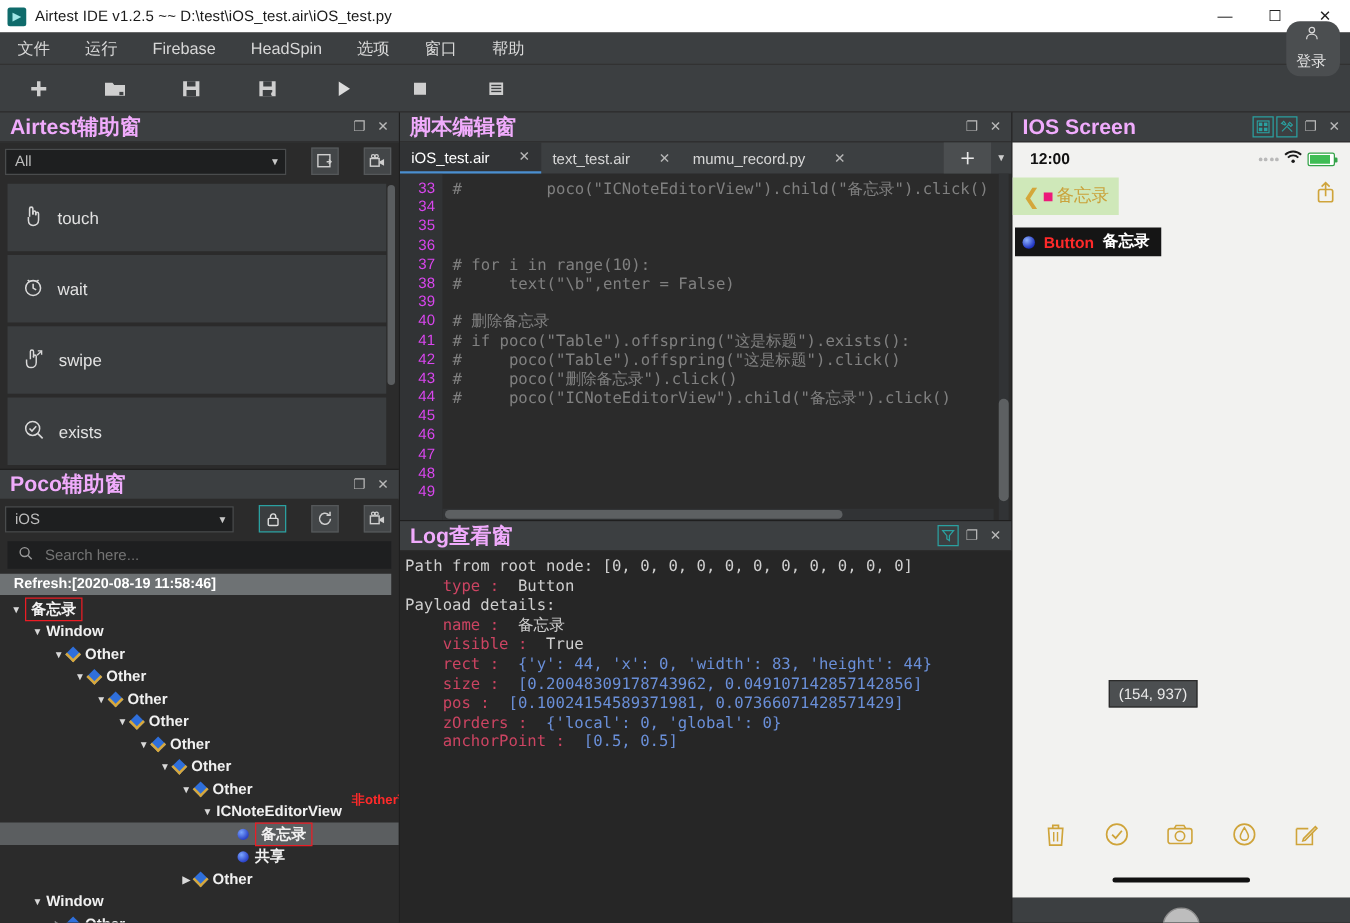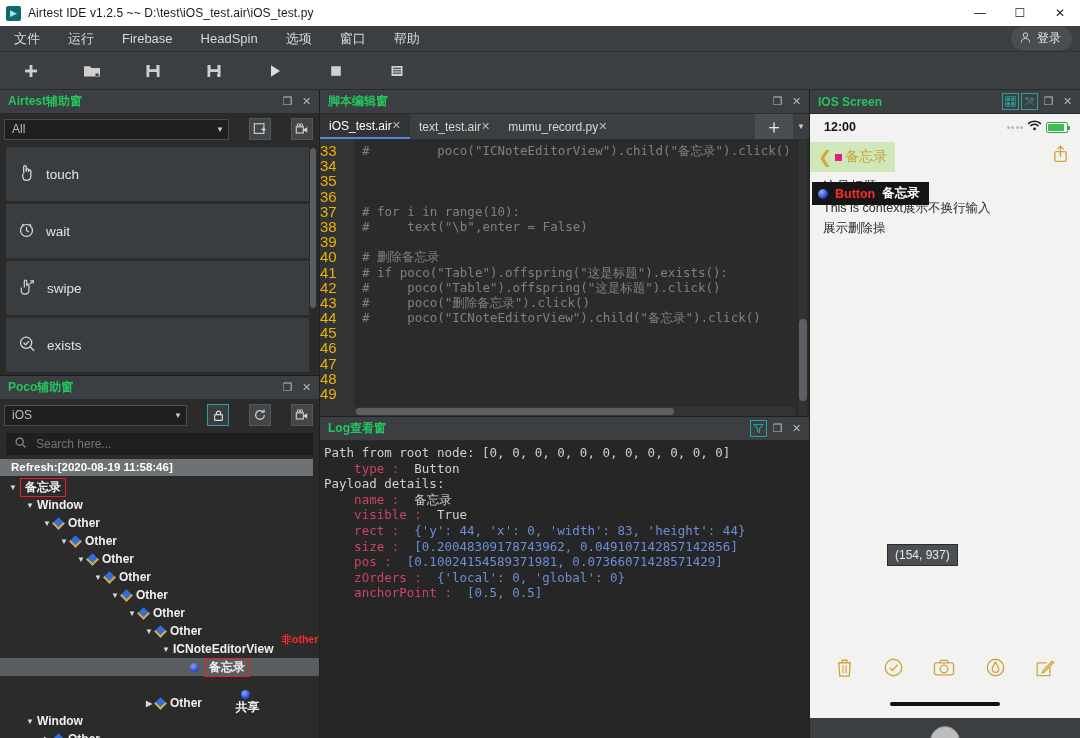--- a/index.html
+++ b/index.html
@@ -41,21 +41,21 @@
     border-bottom:1px solid #323232;
     position:relative;
   }
   #menubar .mi {
     padding:4px 14px; font-size:13px; color:#d8d8d8; cursor:default;
   }
   #login-btn {
     margin-left:auto; margin-right:8px;
     display:flex; align-items:center; gap:5px;
     background:#4b4e50; border-radius:11px;
-    padding:3px 11px 3px 8px; font-size:12px; color:#e4e4e4;
+    padding:3px 11px 3px 8px; font-size:12px; color:#e4e4e4;flex-direction:column;
   }
 
   
   #toolbar {
     height:38px; background:#3c3f41; display:flex; align-items:center;
     border-bottom:1px solid #2b2b2b;
   }
   #toolbar .tb {
     width:61px; height:38px; display:flex; align-items:center; justify-content:center;
     color:#cfcfcf;
@@ -65,21 +65,21 @@
   
   #main { display:flex; height:674px; }
 
   
   .panel { display:flex; flex-direction:column; background:#2b2b2b; }
   .panel-head {
     height:24px; flex:0 0 24px; display:flex; align-items:center;
     background:#3c3f41; padding:0 4px 0 8px;
     border-bottom:1px solid #2b2b2b;
   }
-  .panel-title { font-weight:bold; font-size:12px; color:#22c55e; }
+  .panel-title { font-weight:bold; font-size:17px; color:#f0abfc; }
   .head-icons { margin-left:auto; display:flex; align-items:center; gap:2px; }
   .hicon {
     width:17px; height:17px; display:flex; align-items:center; justify-content:center;
     color:#b9b9b9; font-size:11px;
   }
   .hicon.boxed { border:1px solid #2aa0a0; }
 
   
   #left { width:320px; flex:0 0 320px; border-right:1px solid #1f1f1f;
           display:flex; flex-direction:column; }
@@ -143,40 +143,40 @@
 
   
   #center { flex:1 1 auto; display:flex; flex-direction:column; border-right:1px solid #1f1f1f; }
   #editor-panel { height:327px; flex:0 0 327px; display:flex; flex-direction:column;
                   border-bottom:1px solid #1f1f1f; }
   #tabbar {
     height:25px; flex:0 0 25px; background:#3c3f41; display:flex; align-items:stretch;
     position:relative;
   }
   .etab {
-    display:flex; align-items:center; gap:0; padding:0 9px;
+    display:flex; align-items:center; gap:23px; padding:0 9px;
     font-size:12px; color:#d7d7d7; position:relative;
   }
   .etab.active { color:#ffffff; border-bottom:2px solid #4b8fd0; background:#313335; }
   .etab .x { font-size:11px; color:#b7b7b7; }
   #tab-add {
     margin-left:auto; width:38px; background:#4b4e50; display:flex;
     align-items:center; justify-content:center; color:#e8e8e8; font-size:19px; line-height:1;
   }
   #tab-add-caret {
     width:16px; background:#3c3f41; display:flex; align-items:center;
     justify-content:center; color:#cdcdcd; font-size:8px;
   }
   #code-area {
     flex:1 1 auto; background:#2b2b2b; position:relative; overflow:hidden;
     display:flex;
   }
   #gutter {
-    width:34px; flex:0 0 34px; background:#313335; color:#eab308;
-    font-size:15px; text-align:left; padding:4px 6px 0 0;
+    width:34px; flex:0 0 34px; background:#313335; color:#d946ef;
+    font-size:12px; text-align:right; padding:4px 6px 0 0;
   }
   #gutter div { height:15.2px; line-height:15.2px; }
   #code {
     flex:1 1 auto; padding:4px 0 0 8px; font-size:12.5px;
     color:#a9b7c6; white-space:pre; overflow:hidden;
   }
   #code div { height:15.2px; line-height:15.2px; }
   .cmt { color:#808080; }
   #code-vscroll {
     position:absolute; right:2px; top:180px; width:8px; height:82px;
@@ -522,21 +522,21 @@
           <div class="tnode" style="padding-left: 159px;">
             <span class="tw">▼</span>
             <span>ICNoteEditorView</span>
             <span class="annot" style="margin-left: 8px; position: relative; top: -9px;">非other节点</span>
           </div>
           <div class="tnode sel" style="padding-left: 176px;">
             <span class="tw"></span>
             <span class="dot"></span>
             <span class="hl-box">备忘录</span>
           </div>
-          <div class="tnode" style="padding-left: 176px; flex-direction: column;">
+          <div class="tnode" style="padding-left: 176px;">
             <span class="tw"></span>
             <span class="dot"></span>
             <span>共享</span>
           </div>
           <div class="tnode" style="padding-left: 142px;">
             <span class="tw">▶</span>
             <span class="dia"></span>
             <span>Other</span>
           </div>
           <div class="tnode" style="padding-left: 23px;">
@@ -688,25 +688,20 @@
           <span>备忘录</span>
         </div>
         <div id="share-icon">
           <svg width="17" height="19" viewBox="0 0 18 20">
               <rect x="3" y="8" width="12" height="10.4" rx="1.6" fill="none" stroke="#cfa43a" stroke-width="1.4"></rect>
               <path d="M9 13.6V2.2M5.6 5.6 9 2.2l3.4 3.4" fill="none" stroke="#cfa43a" stroke-width="1.4"></path>
             </svg>
         </div>
       </div>
 
-      <div id="note-body">
-        <div id="note-title">这是标题</div>
-        <div id="note-line1">This is context展示不换行输入</div>
-        <div id="note-line2">展示删除操</div>
-      </div>
 
       <div id="tooltip-node">
         <span class="dotb"></span>
         <span id="tt-type">Button</span>
         <span id="tt-name">备忘录</span>
       </div>
 
       <div id="coord-tip">(154, 937)</div>
 
       <div id="phone-toolbar">

